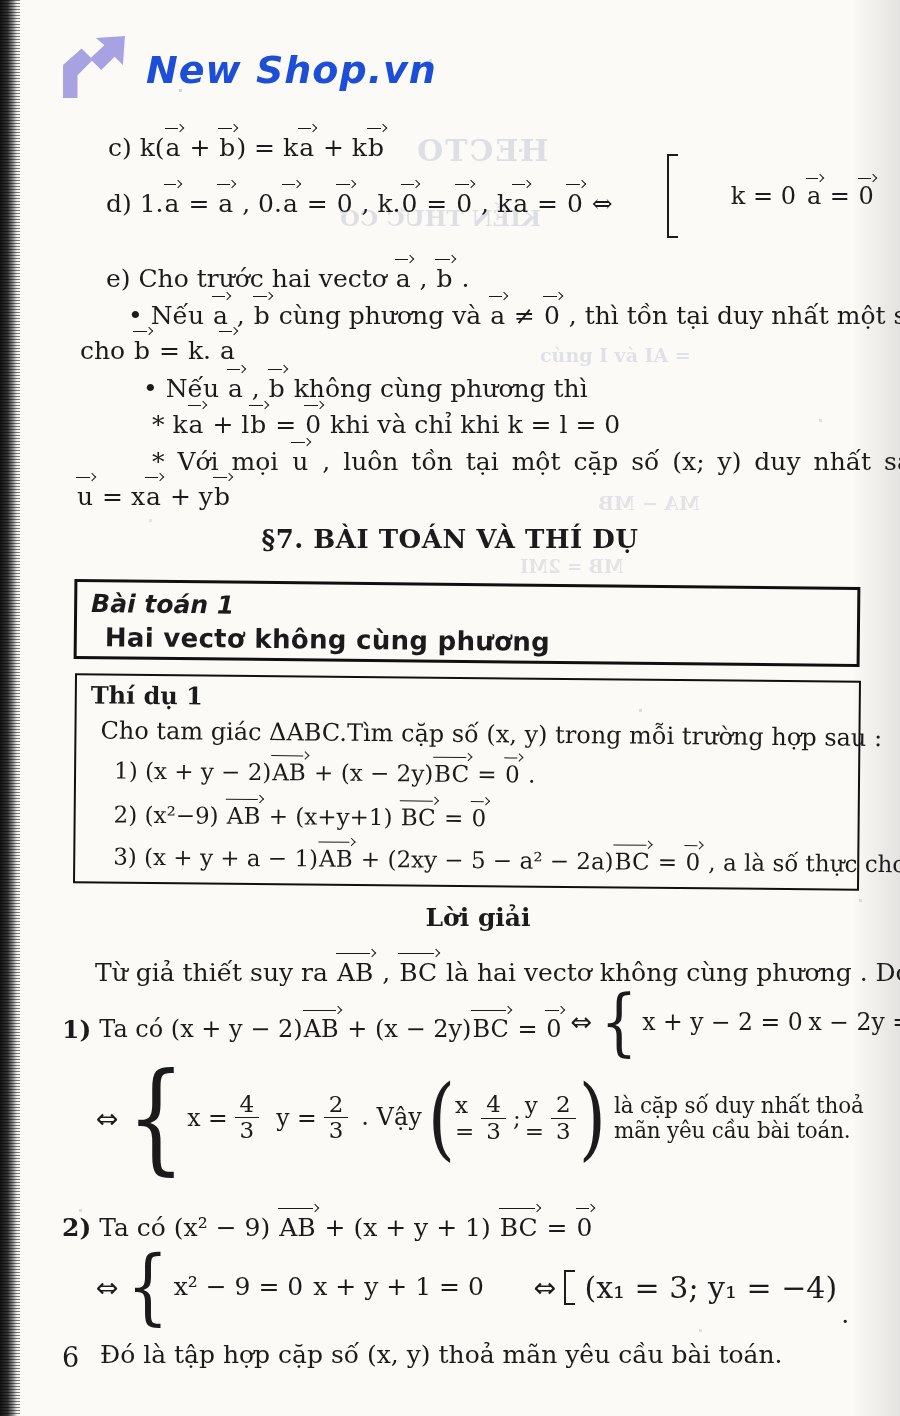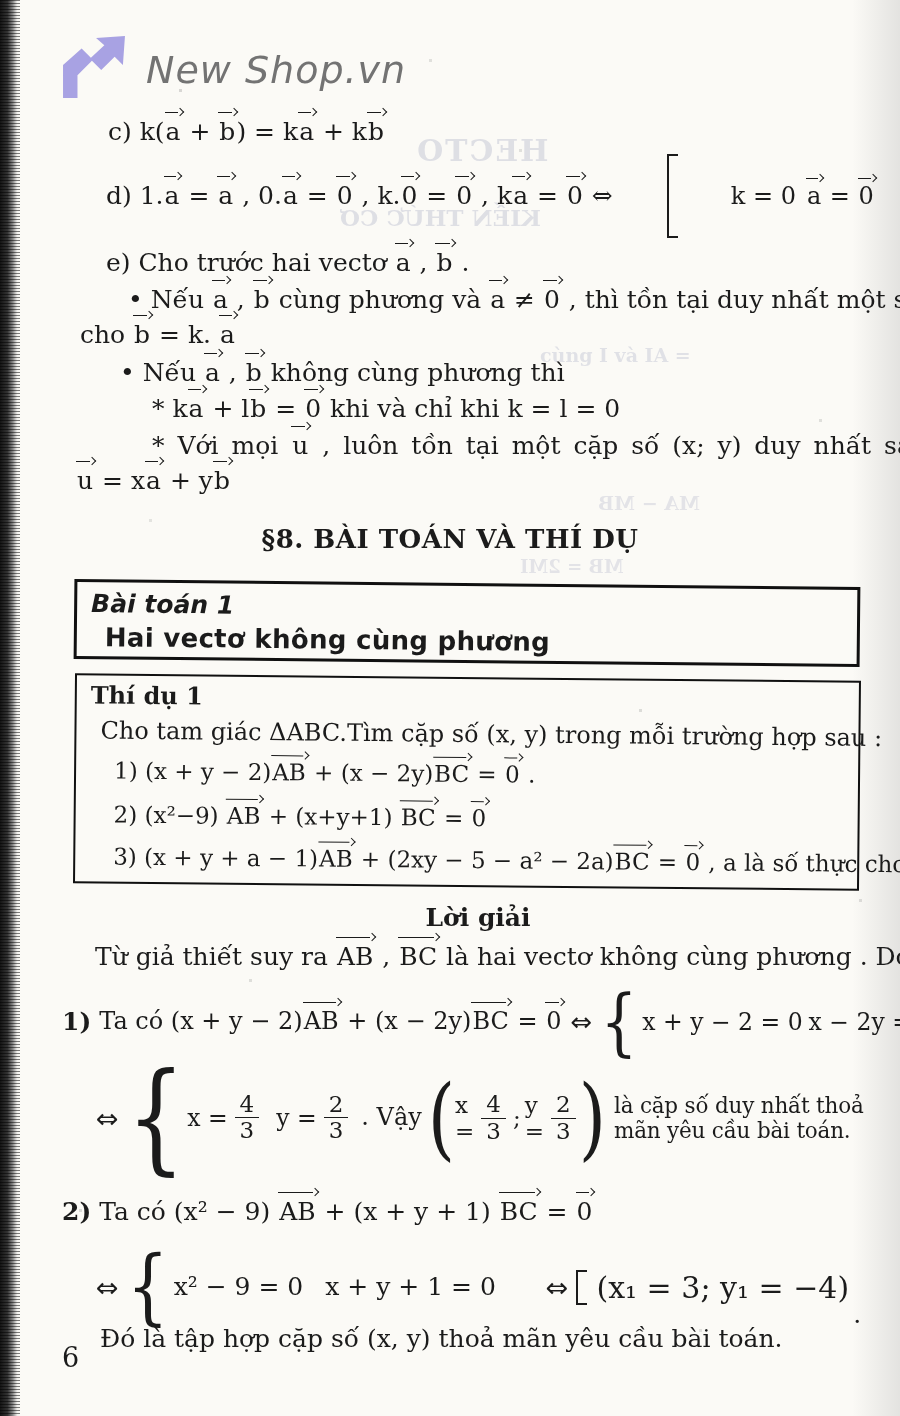--- a/index.html
+++ b/index.html
@@ -21,24 +21,24 @@
     background:linear-gradient(to right,rgba(120,120,120,0),rgba(120,120,125,.18));
   }
   .speckles{position:absolute;left:0;top:0;width:1px;height:1px;
     box-shadow:180px 90px 0 1px rgba(90,90,90,.22),520px 150px 0 1px rgba(120,120,120,.2),
     640px 710px 0 1px rgba(100,100,100,.2),250px 980px 0 1px rgba(110,110,110,.2),
     820px 420px 0 1px rgba(100,100,100,.18),80px 1210px 0 1px rgba(90,90,90,.2),
     700px 1330px 0 1px rgba(110,110,110,.18),430px 60px 0 1px rgba(120,120,120,.2),
     860px 900px 0 1px rgba(110,110,110,.2),150px 520px 0 1px rgba(120,120,120,.18);}
   
   .logo{left:56px;top:36px;display:flex;align-items:center;gap:14px;}
-  .logo-text{font-family:"DejaVu Sans",sans-serif;font-style:italic;font-weight:400;
-    font-size:38px;color:#737373;letter-spacing:1px;}
-  
-  .mline{font-size:25px;line-height:1.3;white-space:nowrap;}
+  .logo-text{font-family:"DejaVu Sans",sans-serif;font-style:italic;font-weight:700;
+    font-size:38px;color:#1d4ed8;letter-spacing:1px;}
+  
+  .mline{font-size:25px;line-height:1.3;white-space:nowrap;margin-top:16px;}
   .justify{word-spacing:5px;}
   
   .v{position:relative;display:inline-block;padding:0 1px;}
   .v::before{content:'';position:absolute;left:0;right:4px;top:-4px;border-top:1.5px solid #1b1b1b;}
   .v::after{content:'';position:absolute;right:-1px;top:-7px;width:5px;height:5px;
     border-top:1.5px solid #1b1b1b;border-right:1.5px solid #1b1b1b;transform:rotate(45deg);}
   
   .row{display:flex;align-items:center;}
   .iff{font-family:"DejaVu Sans",sans-serif;font-size:26px;padding:0 8px;}
   .brace{font-size:58px;line-height:.9;transform:scaleY(1.25);margin-right:5px;font-weight:400;}
@@ -99,26 +99,26 @@
   <span class="sqb" style="margin-left:10px;"></span>
   <span class="case-col" style="font-size:24px;gap:10px;">
     <span>k = 0</span>
     <span><span class="v">a</span> = <span class="v">0</span></span>
   </span>
 </div>
 
 <div class="abs mline" style="left:106px;top:247px;">e)  Cho trước hai vectơ <span class="v">a</span> , <span class="v">b</span> .</div>
 <div class="abs mline" style="left:128px;top:284px;">• Nếu  <span class="v">a</span> , <span class="v">b</span> cùng phương và  <span class="v">a</span> ≠ <span class="v">0</span> , thì tồn tại duy nhất một số thực k sao</div>
 <div class="abs mline" style="left:80px;top:319px;">cho  <span class="v">b</span> = k. <span class="v">a</span></div>
-<div class="abs mline" style="left:120px;top:357px;">• Nếu  <span class="v">a</span> , <span class="v">b</span>  không cùng phương thì</div>
+<div class="abs mline" style="left:143px;top:357px;">• Nếu  <span class="v">a</span> , <span class="v">b</span>  không cùng phương thì</div>
 <div class="abs mline" style="left:152px;top:393px;">*  k<span class="v">a</span> + l<span class="v">b</span> = <span class="v">0</span>  khi và chỉ khi k = l = 0</div>
 <div class="abs mline justify" style="left:152px;top:430px;">*  Với mọi  <span class="v">u</span> , luôn tồn tại một cặp số (x; y) duy nhất sao cho</div>
 <div class="abs mline" style="left:76px;top:465px;"><span class="v">u</span> = x<span class="v">a</span> + y<span class="v">b</span></div>
 
-<div class="abs sec-title">§8. BÀI TOÁN VÀ THÍ DỤ</div>
+<div class="abs sec-title">§7. BÀI TOÁN VÀ THÍ DỤ</div>
 
 <div class="abs box box1">
   <div class="box1-label">Bài toán 1</div>
   <div class="box1-title">Hai vectơ không cùng phương</div>
 </div>
 
 <div class="abs box box2">
   <div class="box2-label">Thí dụ 1</div>
   <div class="box2-intro">Cho tam giác ΔABC.Tìm cặp số (x, y) trong mỗi trường hợp sau :</div>
   <div class="ex-item">1)  (x + y − 2)<span class="v">AB</span> + (x − 2y)<span class="v">BC</span> = <span class="v">0</span> .</div>
@@ -192,21 +192,21 @@
 
 <div class="abs row" style="left:62px;top:1196px;">
   <span class="mline" style="font-weight:bold;margin-right:8px;">2)</span>
   <span class="mline">Ta có  (x² − 9) <span class="v">AB</span>  + (x + y + 1) <span class="v">BC</span>  =  <span class="v">0</span></span>
 </div>
 
 <div class="abs row" style="left:88px;top:1241px;height:92px;">
   <span class="iff" style="font-size:27px;">⇔</span>
   <span class="row">
     <span class="brace" style="font-size:66px;">{</span>
-    <span class="case-col" style="font-size:25px;gap:22px;">
+    <span class="case-col" style="font-size:25px;gap:10px;">
       <span>x² − 9 = 0</span>
       <span>x + y + 1 = 0</span>
     </span>
   </span>
   <span class="iff" style="font-size:27px;margin-left:42px;">⇔</span>
   <span class="row" style="align-items:stretch;">
     <span class="sqb"></span>
     <span class="case-col" style="font-size:30px;gap:10px;justify-content:center;">
       <span>(x₁ = 3;  y₁ = −4)</span>
     </span>

